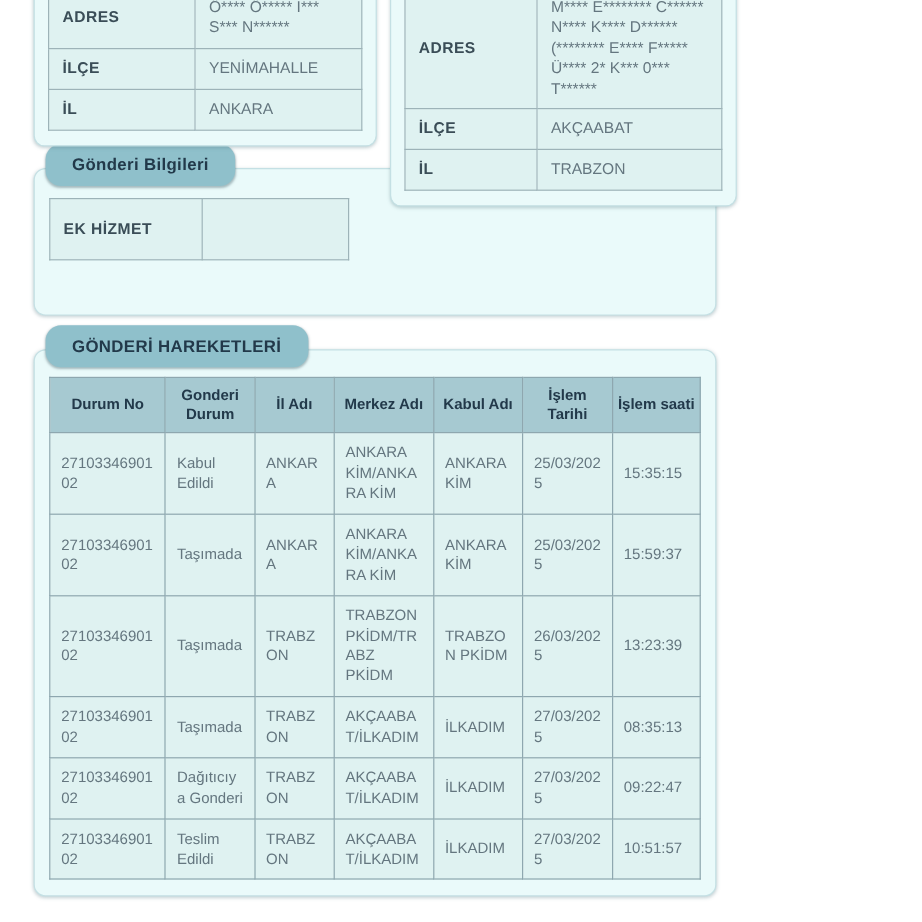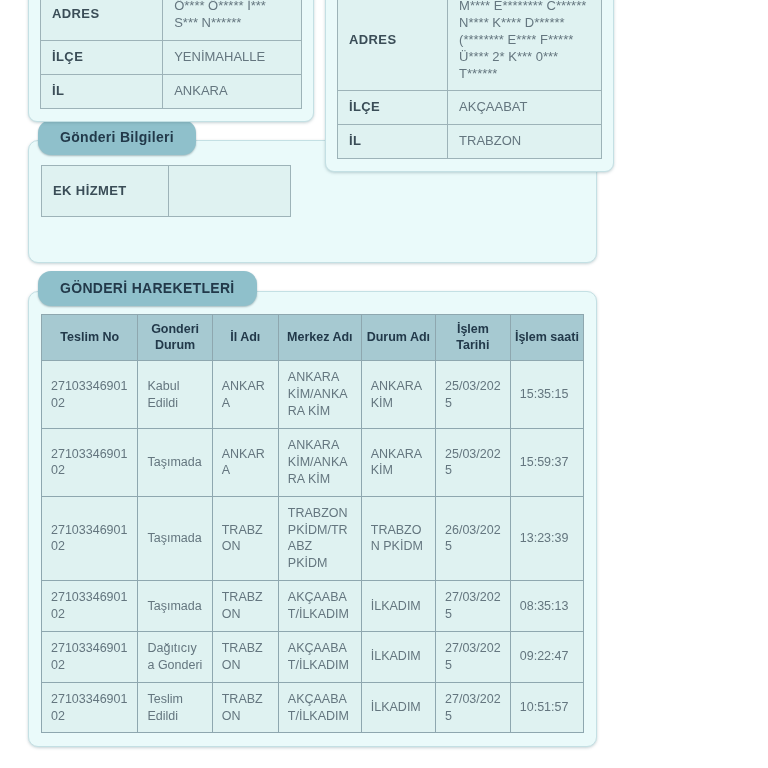--- a/index.html
+++ b/index.html
@@ -189,25 +189,25 @@
           <col class="c1">
             <col class="c2">
             <col class="c3">
             <col class="c4">
             <col class="c5">
             <col class="c6">
             <col class="c7">
         </colgroup>
         <thead>
           <tr>
-              <th>Teslim No</th>
+              <th>Durum No</th>
               <th>Gonderi Durum</th>
               <th>İl Adı</th>
               <th>Merkez Adı</th>
-              <th>Durum Adı</th>
+              <th>Kabul Adı</th>
               <th>İşlem Tarihi</th>
               <th>İşlem saati</th>
             </tr>
         </thead>
         <tbody>
             <tr>
               <td>2710334690102</td>
               <td>Kabul Edildi</td>
               <td>ANKARA</td>
               <td>ANKARA KİM/ANKARA KİM</td>

